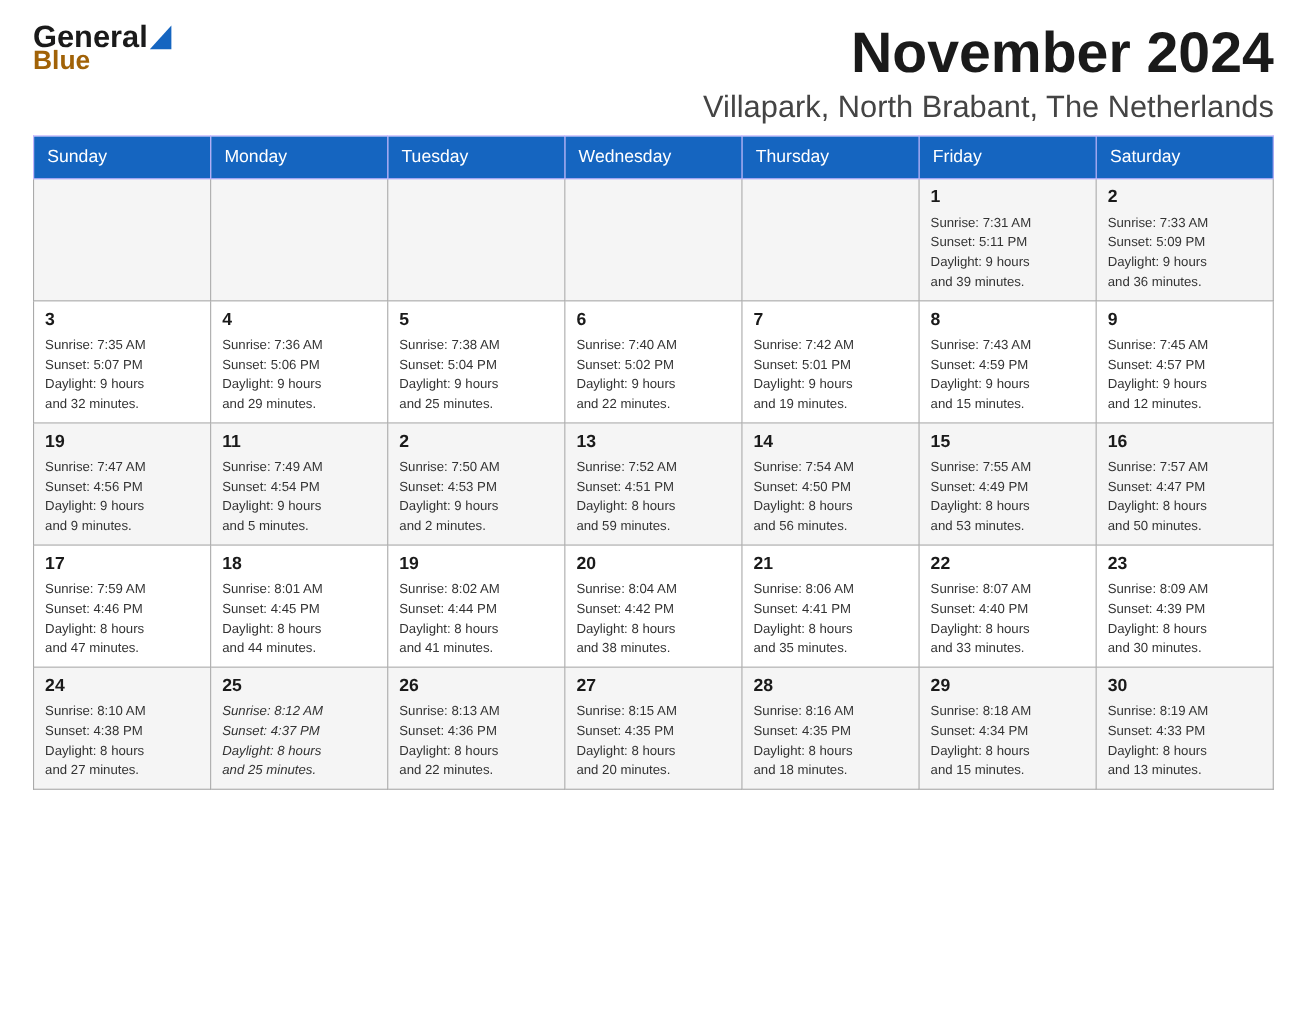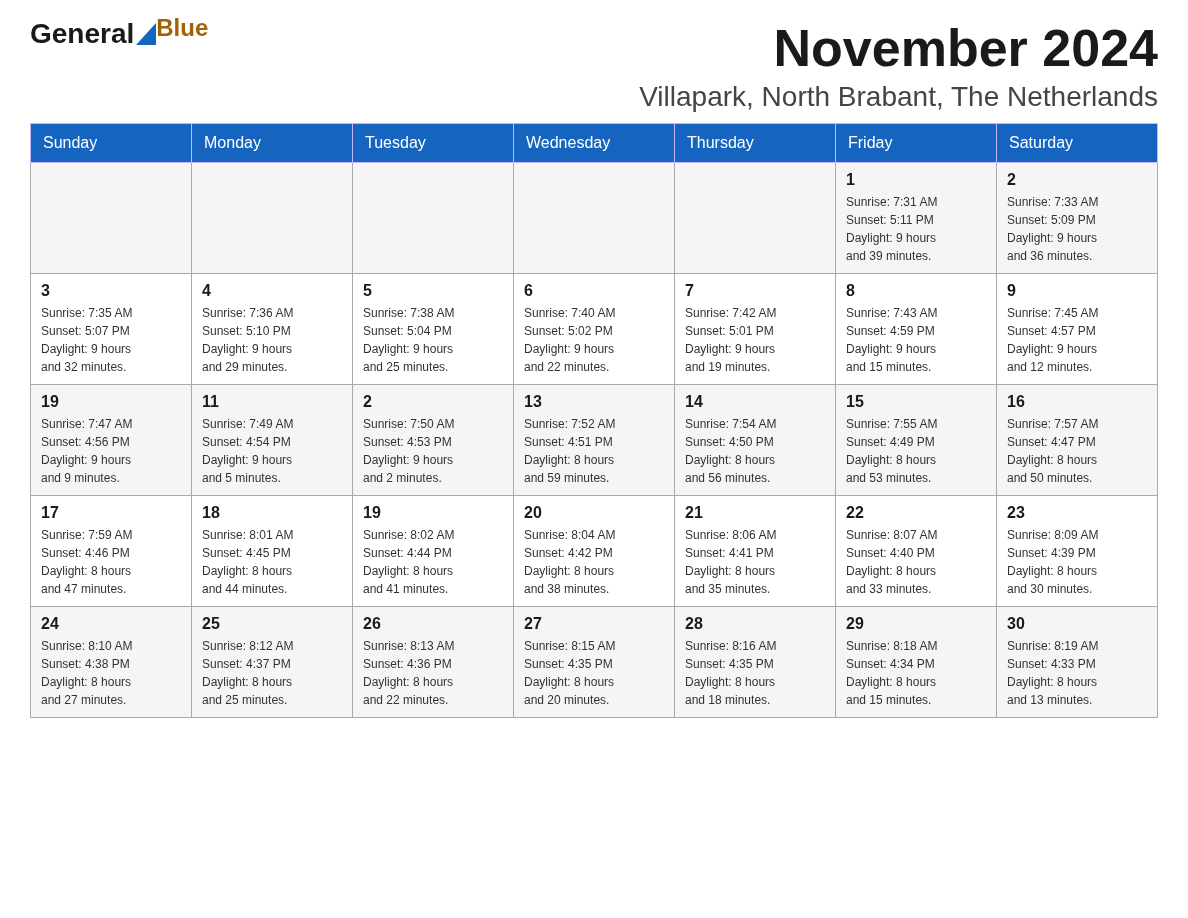--- a/index.html
+++ b/index.html
@@ -11,21 +11,21 @@
       padding: 20px 30px;
     }
     .header-row {
       display: flex;
       justify-content: space-between;
       align-items: flex-start;
       margin-bottom: 10px;
     }
     .logo {
       display: flex;
-      flex-direction: row;
+      flex-direction: column;
       align-items: flex-start;
     }
     .logo-general {
       font-size: 28px;
       font-weight: bold;
       color: #1a1a1a;
       line-height: 1;
     }
     .logo-blue {
       font-size: 24px;
@@ -159,21 +159,21 @@
         <td>
           <div class="day-number">3</div>
           <div class="day-info" style="white-space: pre-line;">Sunrise: 7:35 AM
 Sunset: 5:07 PM
 Daylight: 9 hours
 and 32 minutes.</div>
         </td>
         <td>
           <div class="day-number">4</div>
           <div class="day-info" style="white-space: pre-line;">Sunrise: 7:36 AM
-Sunset: 5:10 PM
+Sunset: 5:06 PM
 Daylight: 9 hours
 and 29 minutes.</div>
         </td>
         <td>
           <div class="day-number">5</div>
           <div class="day-info" style="white-space: pre-line;">Sunrise: 7:38 AM
 Sunset: 5:04 PM
 Daylight: 9 hours
 and 25 minutes.</div>
         </td>
@@ -311,21 +311,21 @@
       <tr class="row-odd">
         <td>
           <div class="day-number">24</div>
           <div class="day-info" style="white-space: pre-line;">Sunrise: 8:10 AM
 Sunset: 4:38 PM
 Daylight: 8 hours
 and 27 minutes.</div>
         </td>
         <td>
           <div class="day-number">25</div>
-          <div class="day-info" style="white-space: pre-line;">Sunrise: 8:12 AM
+          <div class="day-info" style="white-space: pre-line; font-style: italic;">Sunrise: 8:12 AM
 Sunset: 4:37 PM
 Daylight: 8 hours
 and 25 minutes.</div>
         </td>
         <td>
           <div class="day-number">26</div>
           <div class="day-info" style="white-space: pre-line;">Sunrise: 8:13 AM
 Sunset: 4:36 PM
 Daylight: 8 hours
 and 22 minutes.</div>

